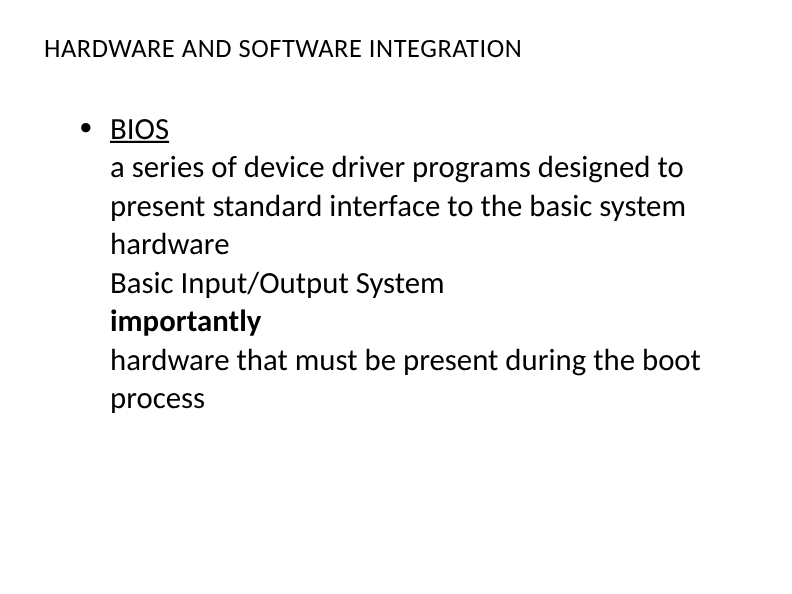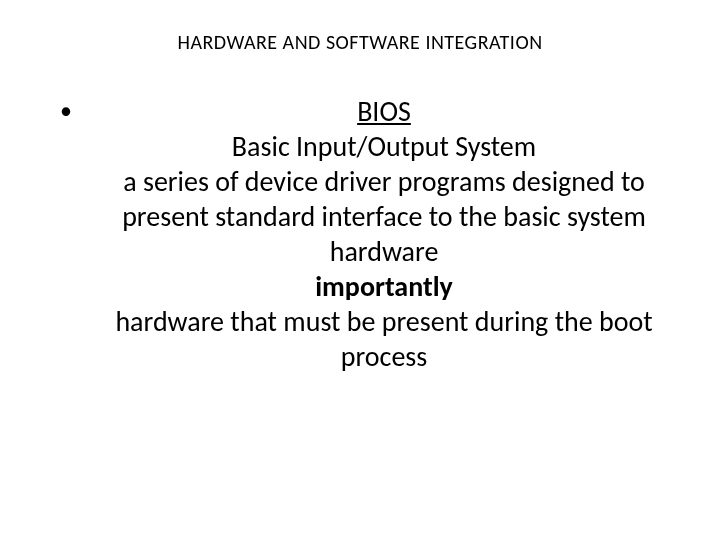--- a/index.html
+++ b/index.html
@@ -11,31 +11,29 @@
     font-family: Calibri, "Segoe UI", Arial, sans-serif;
     color: #000000;
   }
   .slide {
     width: 720px;
     height: 540px;
     box-sizing: border-box;
     padding: 30px 40px 40px 40px;
   }
   .title {
-    font-size: 20px;
-    text-align: center;
+    font-size: 24px;
     margin: 0 0 40px 0;
     letter-spacing: 0.5px;
     font-weight: 400;
   }
   ul.outer {
     list-style: none;
-    margin: 0;
+    margin: 12px;
     padding: 0 0 0 20px;
-    text-align: center;
   }
   ul.outer > li {
     position: relative;
     padding-left: 28px;
     font-size: 28px;
     line-height: 1.25;
   }
   ul.outer > li::before {
     content: "•";
     position: absolute;
@@ -57,19 +55,19 @@
   }
 </style>
 </head>
 <body>
 
 <div class="slide">
   <h1 class="title">HARDWARE AND SOFTWARE INTEGRATION</h1>
   <ul class="outer">
     <li>
       <span class="term">BIOS</span>
+      <span class="line">a series of device driver programs designed to present standard interface to the basic system hardware</span>
       <span class="line">Basic Input/Output System</span>
-      <span class="line">a series of device driver programs designed to present standard interface to the basic system hardware</span>
       <span class="emph">importantly</span>
       <span class="line">hardware that must be present during the boot process</span>
     </li>
   </ul>
 </div>
 
 </body></html>

